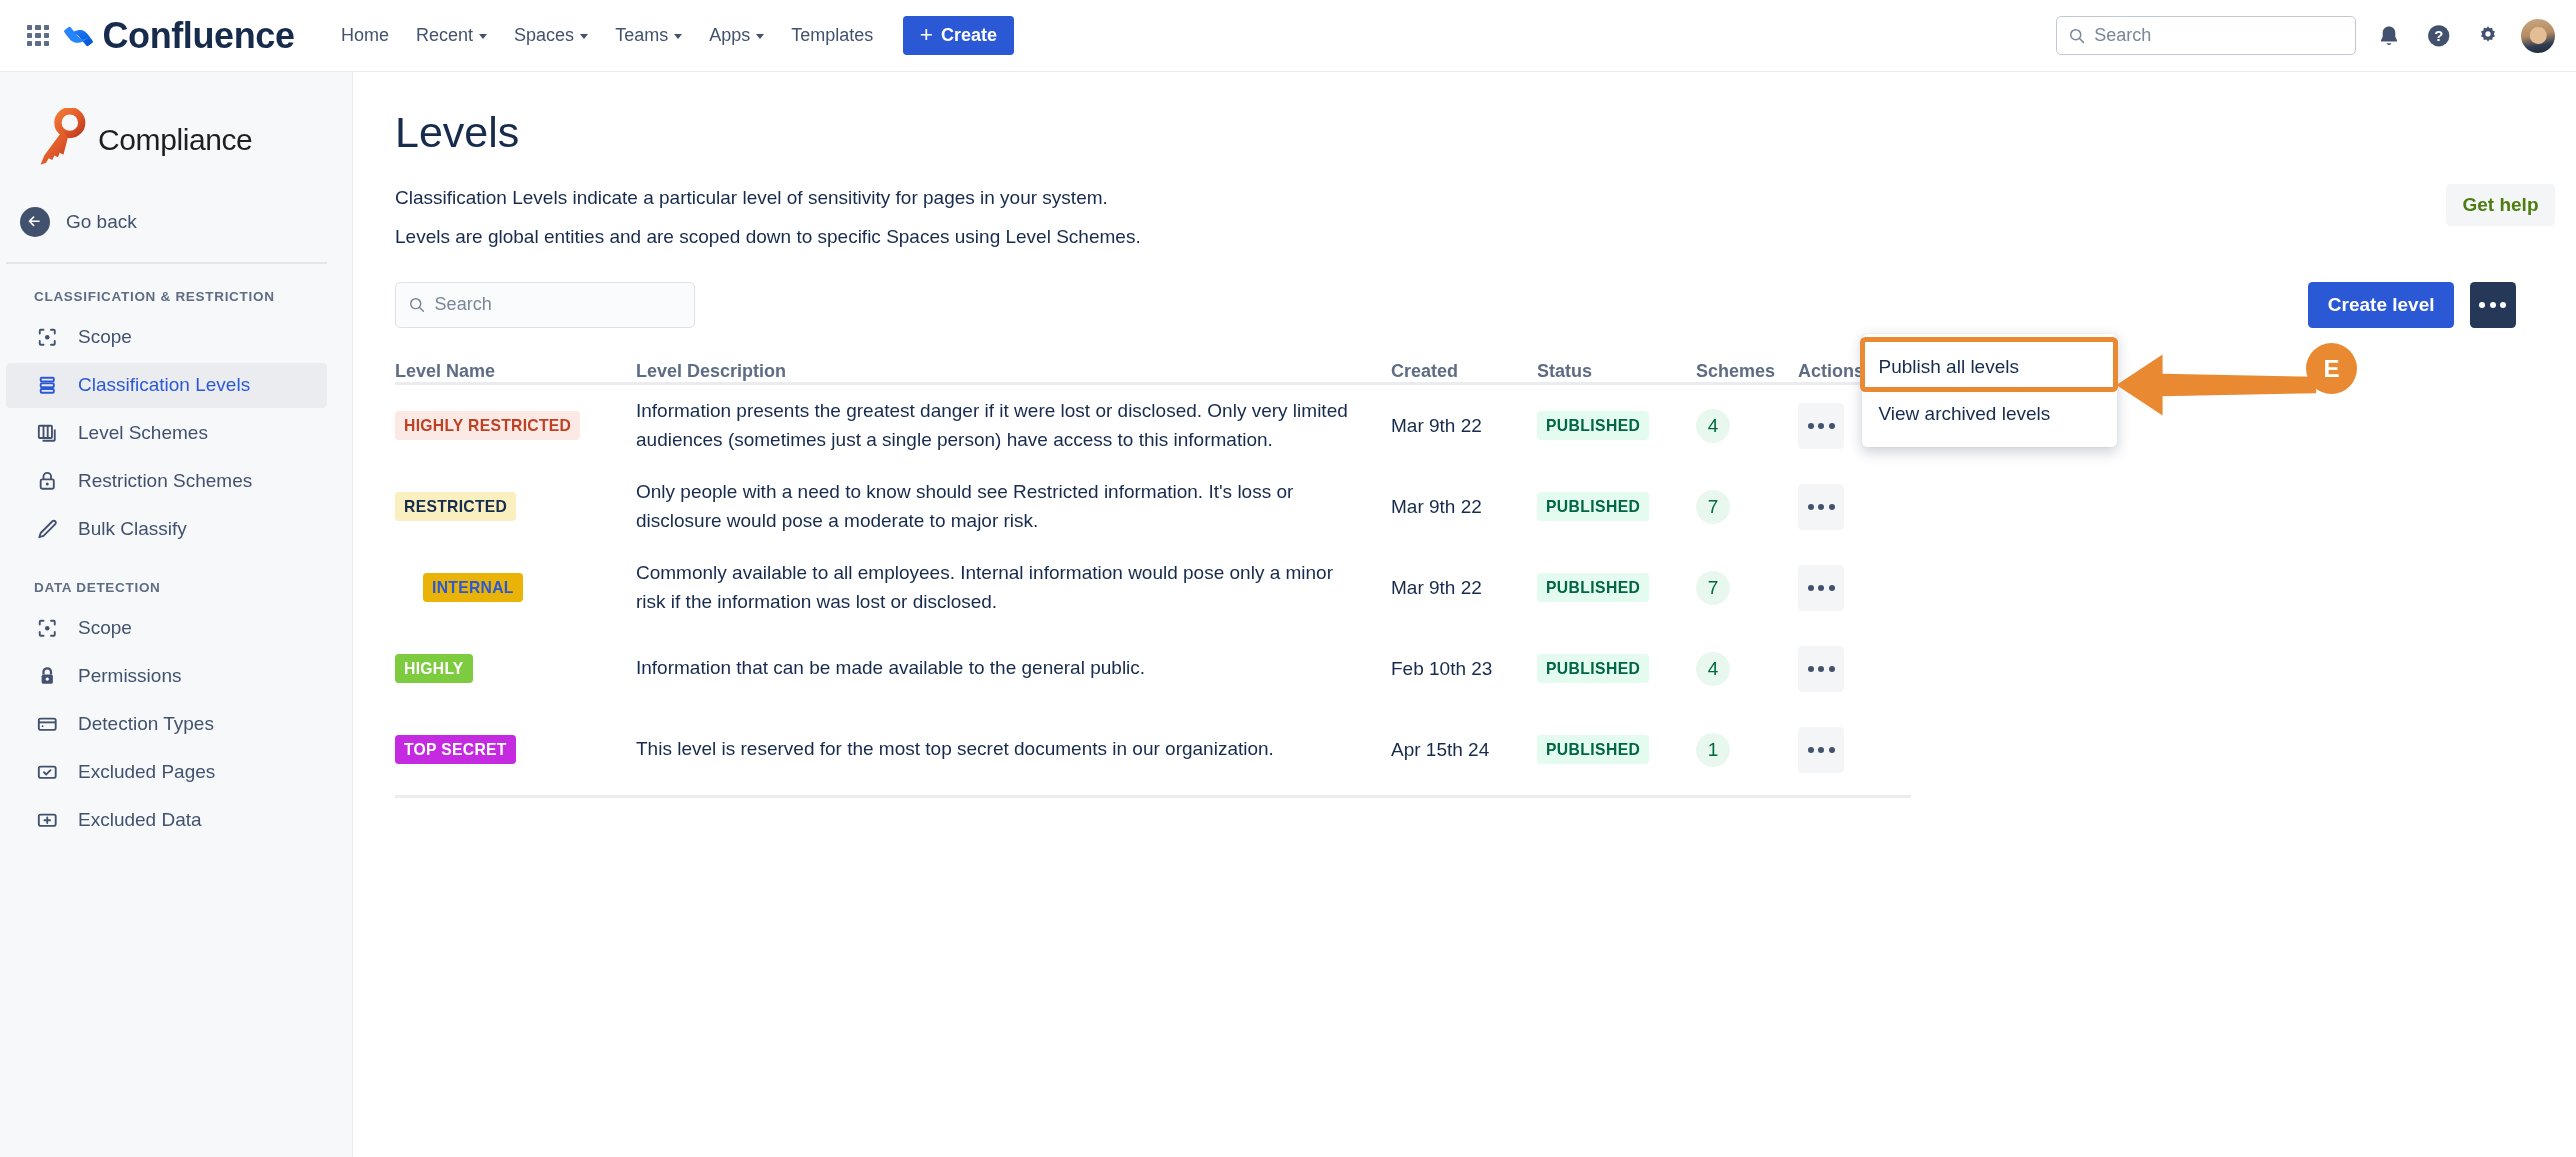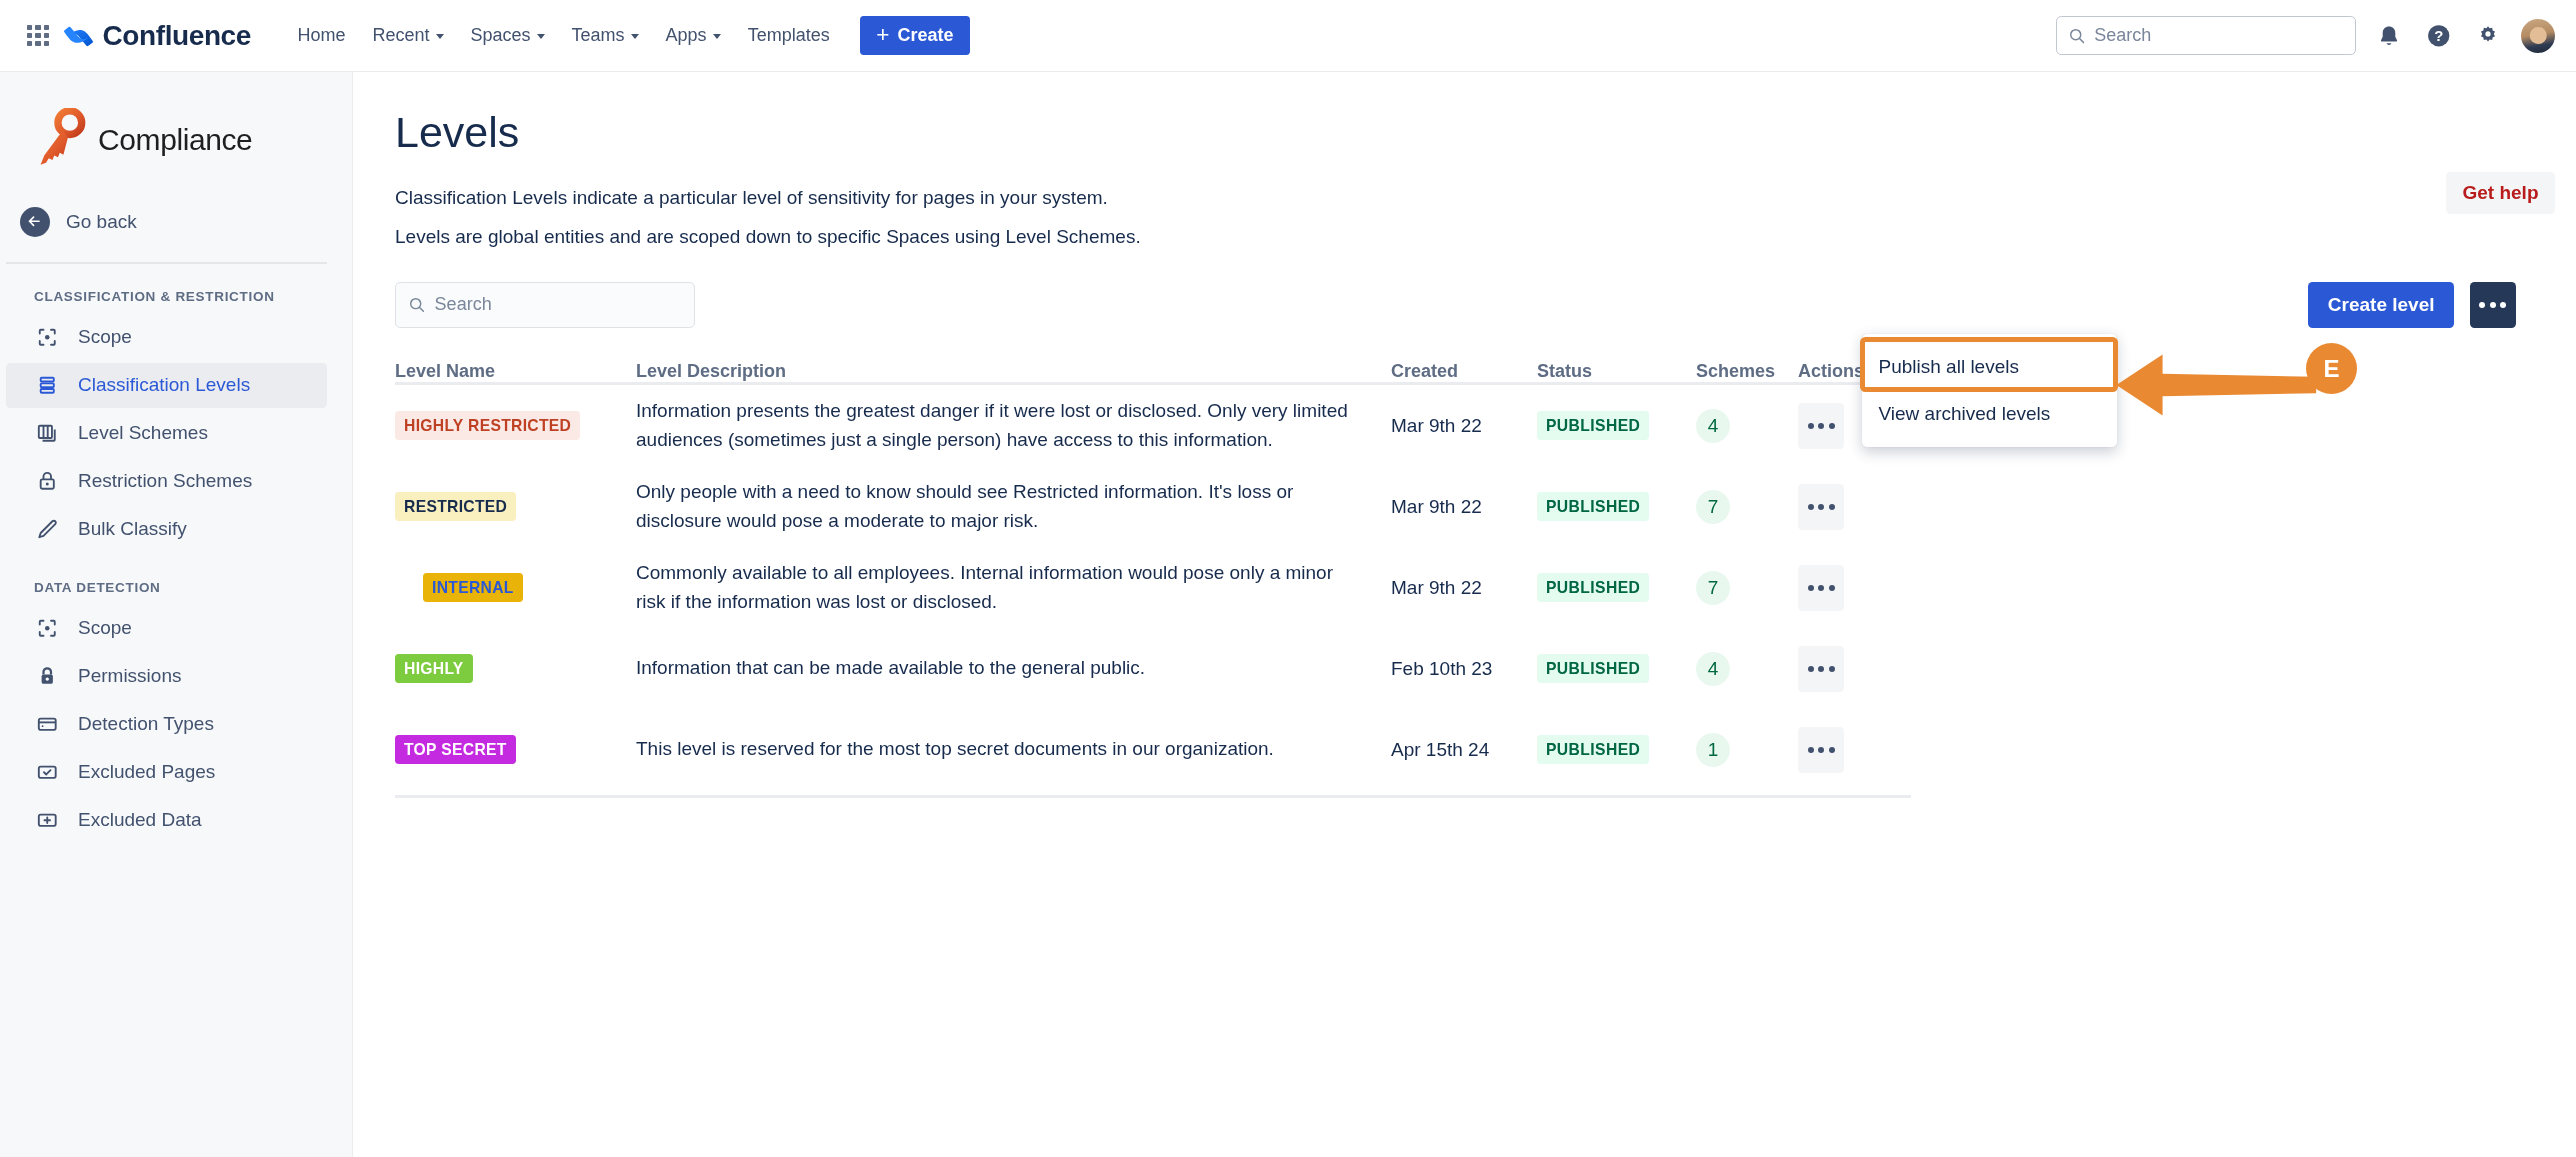--- a/index.html
+++ b/index.html
@@ -19,21 +19,21 @@
     border-bottom: 1.5px solid #EBECF0;
     display: flex; align-items: center;
     padding: 0 21px;
   }
   .app-switcher { width: 34px; height: 34px; display: flex; align-items: center; justify-content: center; border-radius: 4.5px; margin-right: 7.5px; }
   .grid9 { display: grid; grid-template-columns: repeat(3, 5.2px); grid-template-rows: repeat(3, 5.2px); gap: 3px; }
   .grid9 i { display: block; width: 5.2px; height: 5.2px; background: #5E6C84; border-radius: 0.7px; }
 
   .brand { display: flex; align-items: center; gap: 9px; margin-right: 33px; }
   .brand-logo { width: 31px; height: 31px; }
-  .brand-name { font-size: 28px; font-weight: 700; color: #172B4D; letter-spacing: -0.4px; }
+  .brand-name { font-size: 36px; font-weight: 700; color: #172B4D; letter-spacing: -0.4px; }
 
   .navlinks { display: flex; align-items: center; gap: 0px; }
   .navlink {
     font-size: 18px; color: #42526E; font-weight: 400;
     padding: 7.5px 13.5px; border-radius: 3.7px; cursor: pointer;
     display: flex; align-items: center; gap: 6px; white-space: nowrap;
   }
   .caret { width: 0; height: 0; border-left: 4.5px solid transparent; border-right: 4.5px solid transparent; border-top: 5.2px solid #42526E; margin-top: 2.2px; }
 
   .create-btn {
@@ -105,22 +105,22 @@
   .side-ico { width: 25.5px; height: 25.5px; display: flex; align-items: center; justify-content: center; flex: 0 0 25.5px; }
 
   
   .main { position: absolute; top: 72px; left: 355px; width: 2221px; height: 1086px; background: #fff; }
   .page-title { font-size: 43px; font-weight: 500; color: #172B4D; padding: 36px 0 0 40px; }
   .page-sub { font-size: 19px; color: #172B4D; padding-left: 40px; }
   .page-sub.s1 { padding-top: 30px; }
   .page-sub.s2 { padding-top: 16.5px; }
 
   .get-help {
-    position: absolute; top: 100px; right: 21px;
-    background: #F4F5F7; color: #b91c1c;
+    position: absolute; top: 112px; right: 21px;
+    background: #F4F5F7; color: #4d7c0f;
     border: none; border-radius: 4.5px;
     font-size: 19px; font-weight: 600;
     height: 42px; padding: 0 16.5px; cursor: pointer;
     font-family: inherit;
   }
 
   .toolbar { position: relative; margin: 34px 0 0 40px; width: 2143px; height: 48px; }
   .tb-search {
     position: absolute; left: 0; top: 0;
     width: 300px; height: 46px;

